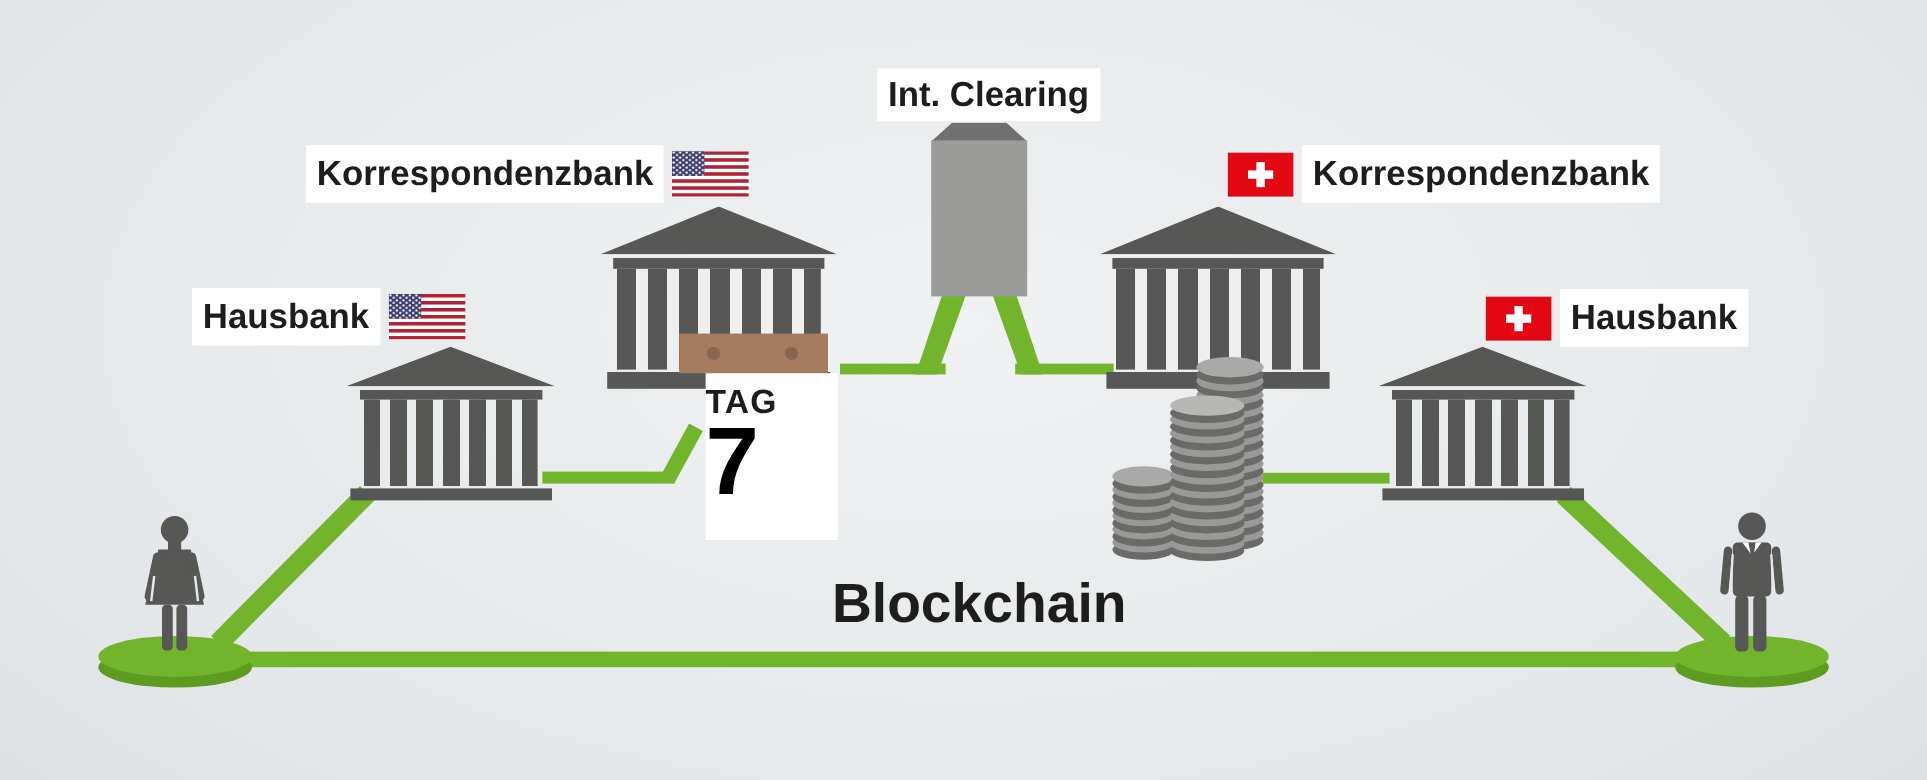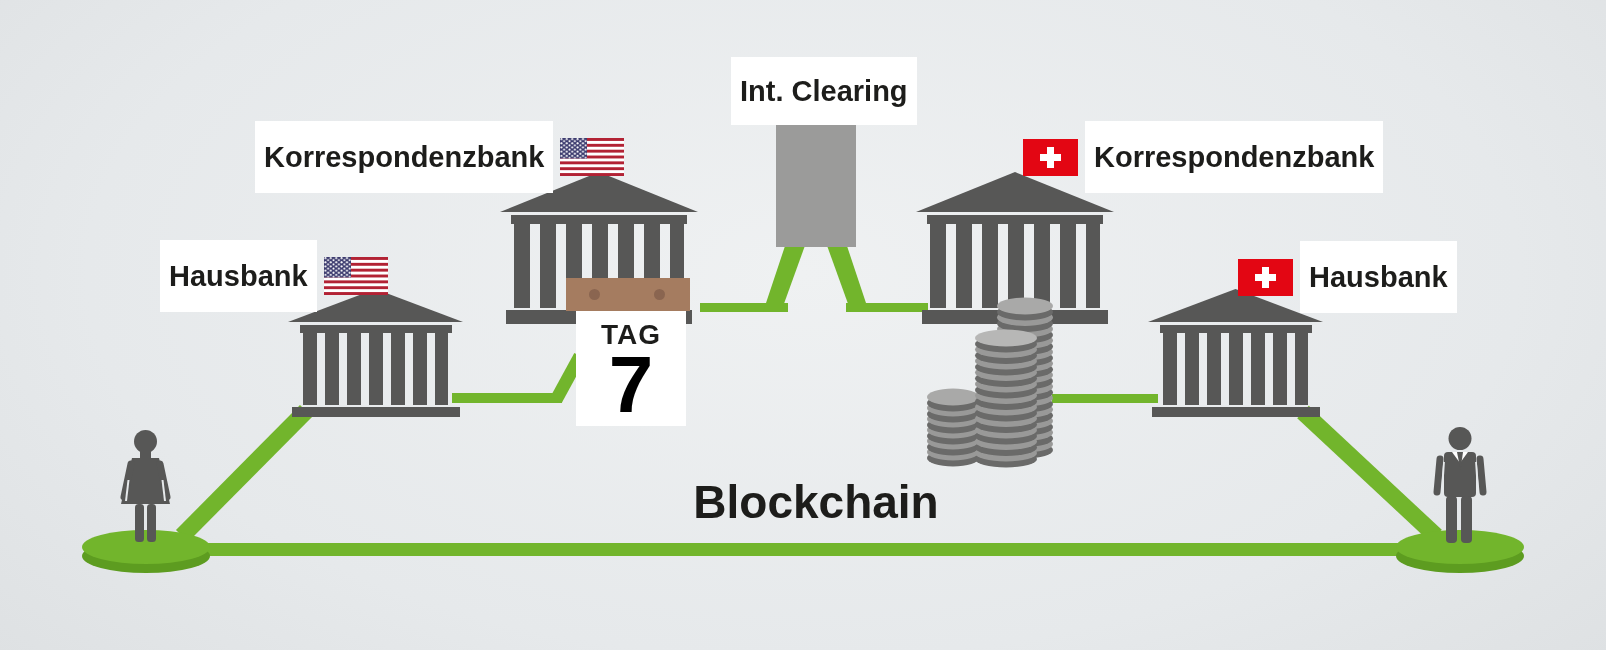--- a/index.html
+++ b/index.html
@@ -41,28 +41,28 @@
   #tower-top{position:absolute;left:776px;top:102px;width:80px;height:16px;z-index:2;
     background:var(--tower-top);clip-path:polygon(0 100%,22% 0,78% 0,100% 100%);}
   #tower-body{position:absolute;left:776px;top:117px;width:80px;height:130px;z-index:2;
     background:var(--tower-front);}
 
   
   #calendar{position:absolute;left:566px;top:278px;z-index:3;}
   #cal-header{position:absolute;left:0;top:0;width:124px;height:33px;background:var(--brown);}
   .cal-dot{position:absolute;top:11px;width:11px;height:11px;border-radius:50%;background:var(--brown-dots);}
   #cal-dot-left{left:23px;} #cal-dot-right{left:88px;}
-  #cal-page{position:absolute;left:10px;top:33px;width:110px;height:115px;background:#fff;text-align:center;}
+  #cal-page{position:absolute;left:22px;top:33px;width:110px;height:139px;background:#fff;}
   #cal-tag{margin-top:8px;font-size:28px;font-weight:700;color:var(--text);letter-spacing:1px;}
   #cal-day{font-size:80px;font-weight:700;color:#000;line-height:0.85;}
 
   
   .label-row{position:absolute;z-index:5;display:flex;align-items:center;gap:7px;}
   .label-box{background:var(--label-bg);color:var(--text);font-weight:700;font-size:29px;
-    line-height:40px;padding:16px 9px;white-space:nowrap;}
+    line-height:40px;padding:4px 9px;white-space:nowrap;}
   .flag{display:block;flex:none;}
 
   #blockchain-title{position:absolute;left:816px;top:475px;transform:translateX(-50%);
     z-index:5;font-size:46px;font-weight:700;color:var(--text);white-space:nowrap;}
 </style>
 </head>
 <body>
 
 <div id="canvas">
 

